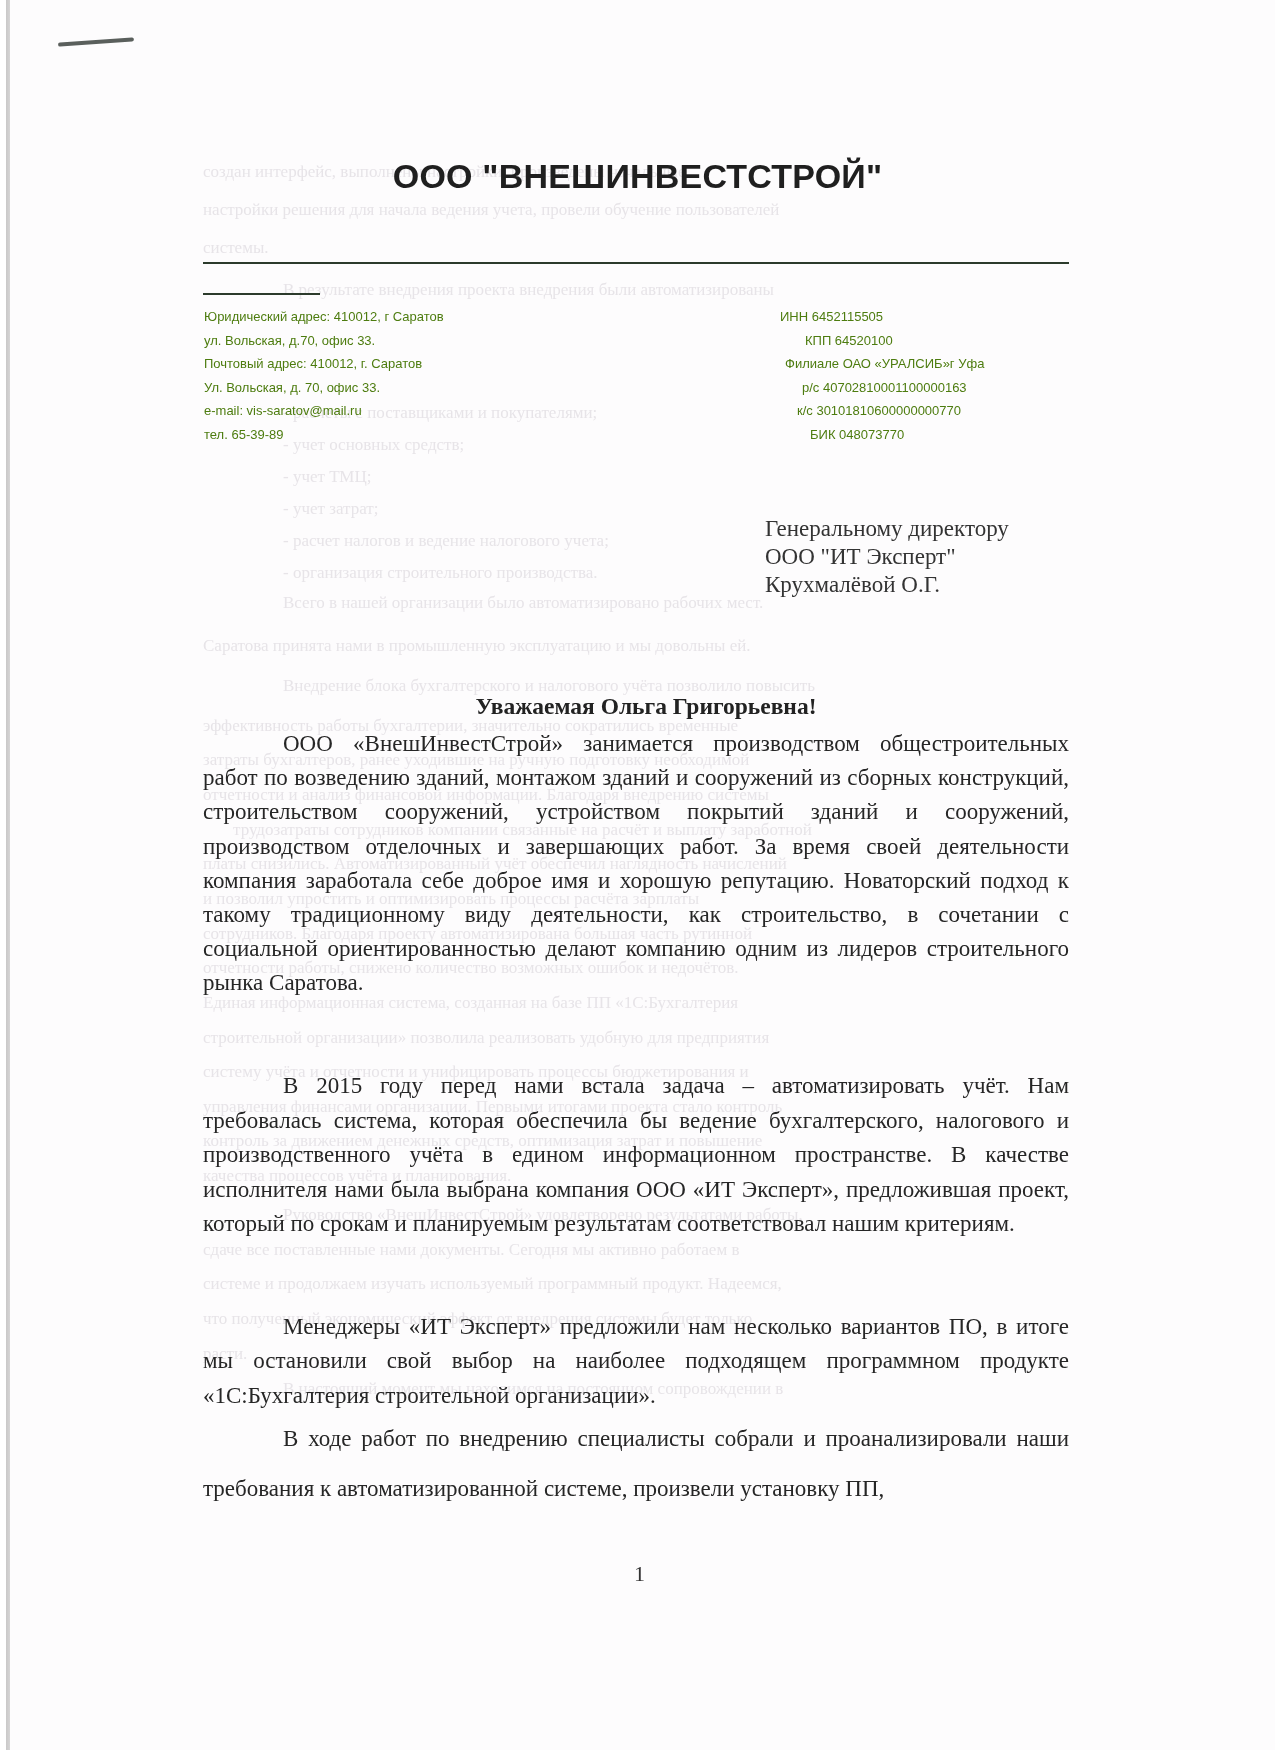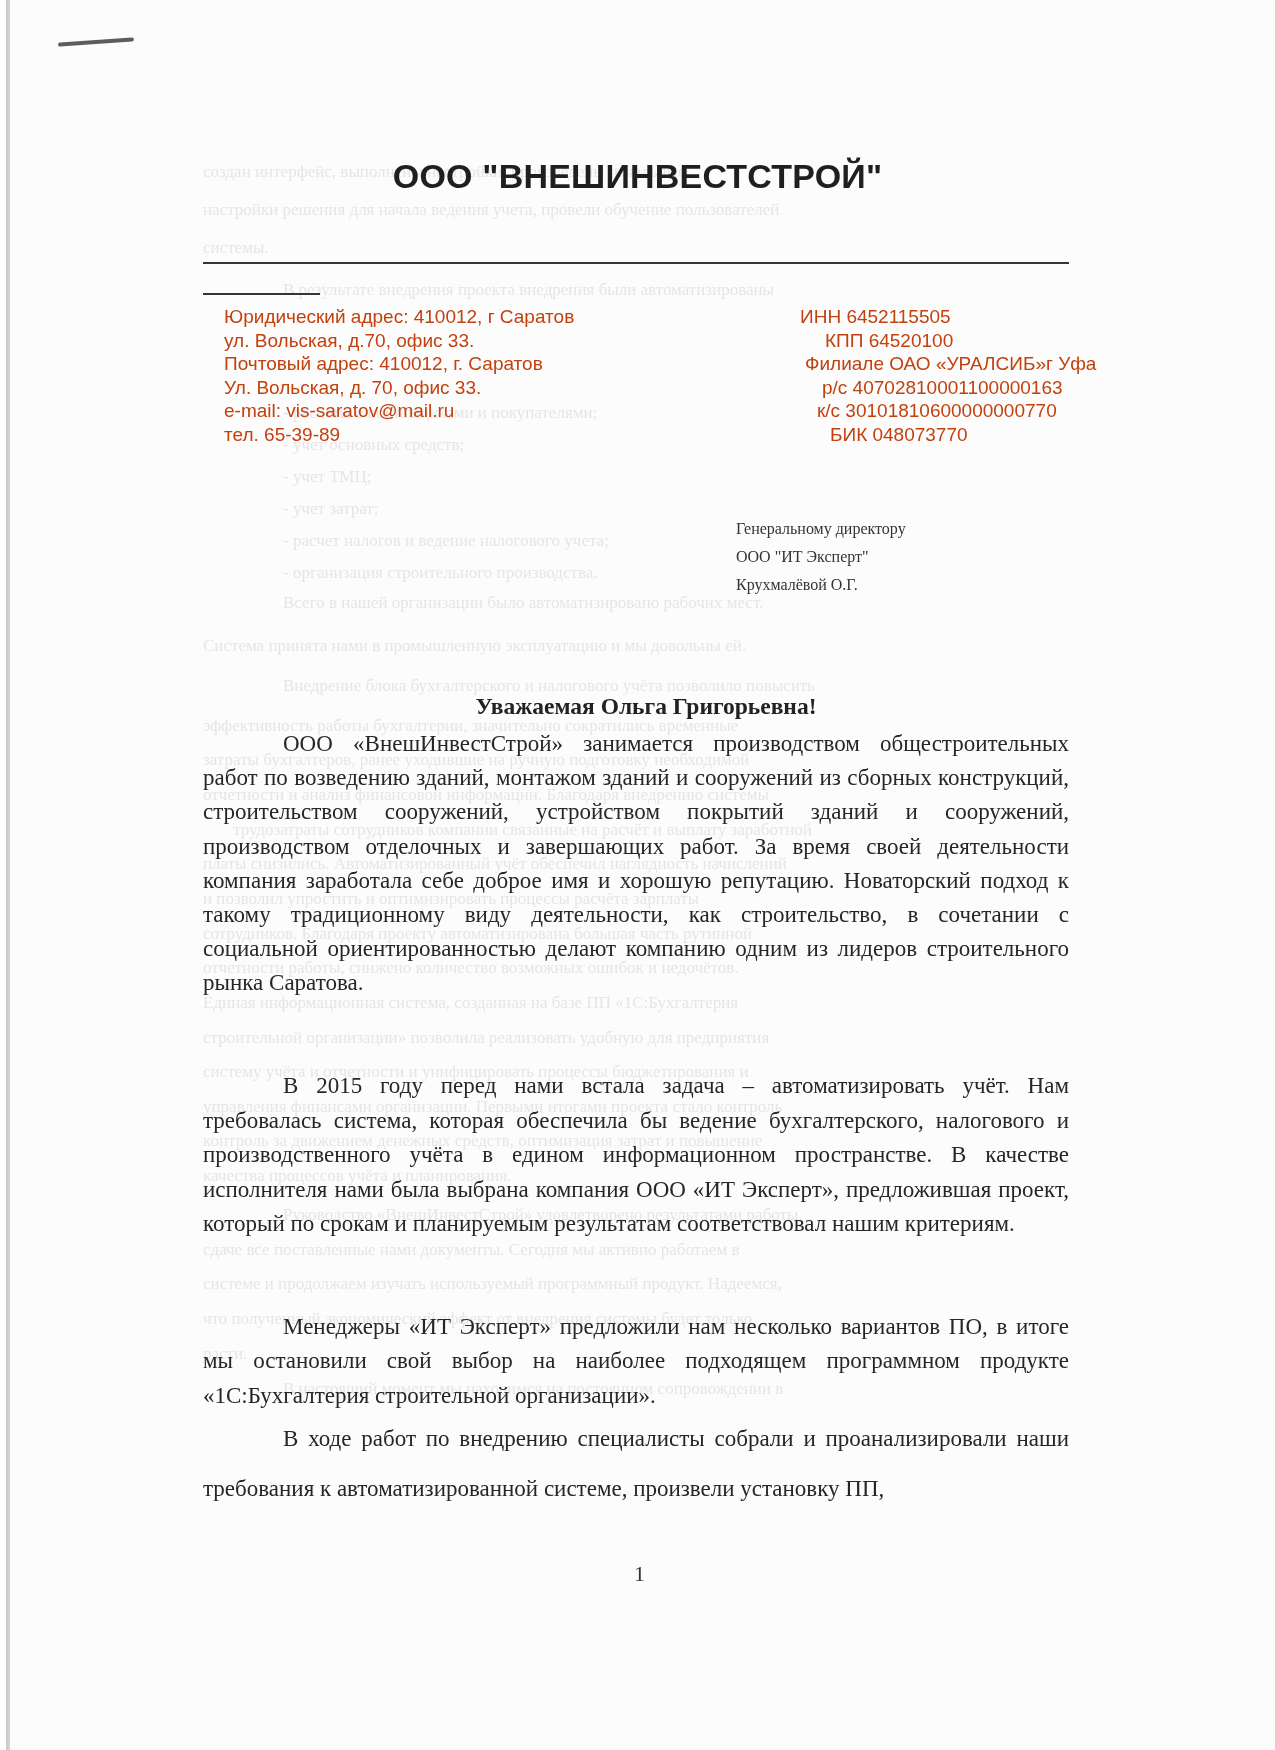--- a/index.html
+++ b/index.html
@@ -26,29 +26,29 @@
     font-family:"Liberation Sans", sans-serif; font-weight:bold; font-size:34px;
     color:#1f1f1f; letter-spacing:0.2px;
   }
   .header-rule {
     position:absolute; left:203px; top:262px; width:866px; height:1.5px; background:#2c3b2c;
   }
   .short-rule {
     position:absolute; left:203px; top:293px; width:117px; height:1.5px; background:#2c3b2c;
   }
   .req-left, .req-right {
-    position:absolute; font-family:"Liberation Sans", sans-serif; font-size:19px; color:#c2410c;margin-left:20px;
+    position:absolute; font-family:"Liberation Sans", sans-serif; font-size:13px; color:#4d7c0f;
   }
   .req-left { left:204px; top:305px; }
   .req-right { left:780px; top:305px; width:300px; }
   .req-line { height:23.5px; line-height:23.5px; white-space:nowrap; }
   .req-right .req-line { text-align:left; }
 
   .addressee {
-    position:absolute; left:736px; top:515px; font-size:16px; line-height:28px; color:#333;
+    position:absolute; left:765px; top:515px; font-size:23px; line-height:28px; color:#333;
   }
   .greeting {
     position:absolute; left:0; width:1192px; top:693px; text-align:center;
     font-weight:bold; font-size:23.5px; color:#222;
     padding-left:100px; box-sizing:border-box;
   }
   .body-text {
     position:absolute; left:203px; width:866px; font-size:23px; color:#262626;
     text-align:justify;
   }
@@ -76,21 +76,21 @@
     <div class="bleed" style="left: 203px; top: 200px;">настройки решения для начала ведения учета, провели обучение пользователей</div>
     <div class="bleed" style="left: 203px; top: 238px;">системы.</div>
     <div class="bleed" style="left: 283px; top: 280px;">В результате внедрения проекта внедрения были автоматизированы</div>
     <div class="bleed" style="left: 283px; top: 403px;">- расчеты с поставщиками и покупателями;</div>
     <div class="bleed" style="left: 283px; top: 435px;">- учет основных средств;</div>
     <div class="bleed" style="left: 283px; top: 467px;">- учет ТМЦ;</div>
     <div class="bleed" style="left: 283px; top: 499px;">- учет затрат;</div>
     <div class="bleed" style="left: 283px; top: 531px;">- расчет налогов и ведение налогового учета;</div>
     <div class="bleed" style="left: 283px; top: 563px;">- организация строительного производства.</div>
     <div class="bleed" style="left: 283px; top: 593px;">Всего в нашей организации было автоматизировано рабочих мест.</div>
-    <div class="bleed" style="left: 203px; top: 636px;">Система принята нами в промышленную эксплуатацию и мы довольны ей.</div>
+    <div class="bleed" style="left: 203px; top: 636px;">Саратова принята нами в промышленную эксплуатацию и мы довольны ей.</div>
     <div class="bleed" style="left: 283px; top: 676px;">Внедрение блока бухгалтерского и налогового учёта позволило повысить</div>
     <div class="bleed" style="left: 203px; top: 716px;">эффективность работы бухгалтерии, значительно сократились временные</div>
     <div class="bleed" style="left: 203px; top: 750px;">затраты бухгалтеров, ранее уходившие на ручную подготовку необходимой</div>
     <div class="bleed" style="left: 203px; top: 785px;">отчетности и анализ финансовой информации. Благодаря внедрению системы</div>
     <div class="bleed" style="left: 203px; top: 820px; margin-left: 30px;">трудозатраты сотрудников компании связанные на расчёт и выплату заработной</div>
     <div class="bleed" style="left: 203px; top: 854px;">платы снизились. Автоматизированный учёт обеспечил наглядность начислений</div>
     <div class="bleed" style="left: 203px; top: 889px;">и позволил упростить и оптимизировать процессы расчёта зарплаты</div>
     <div class="bleed" style="left: 203px; top: 924px; text-align: right;">сотрудников. Благодаря проекту автоматизирована большая часть рутинной</div>
     <div class="bleed" style="left: 203px; top: 958px;">отчетности работы, снижено количество возможных ошибок и недочётов.</div>
     <div class="bleed" style="left: 203px; top: 993px;">Единая информационная система, созданная на базе ПП «1С:Бухгалтерия</div>

